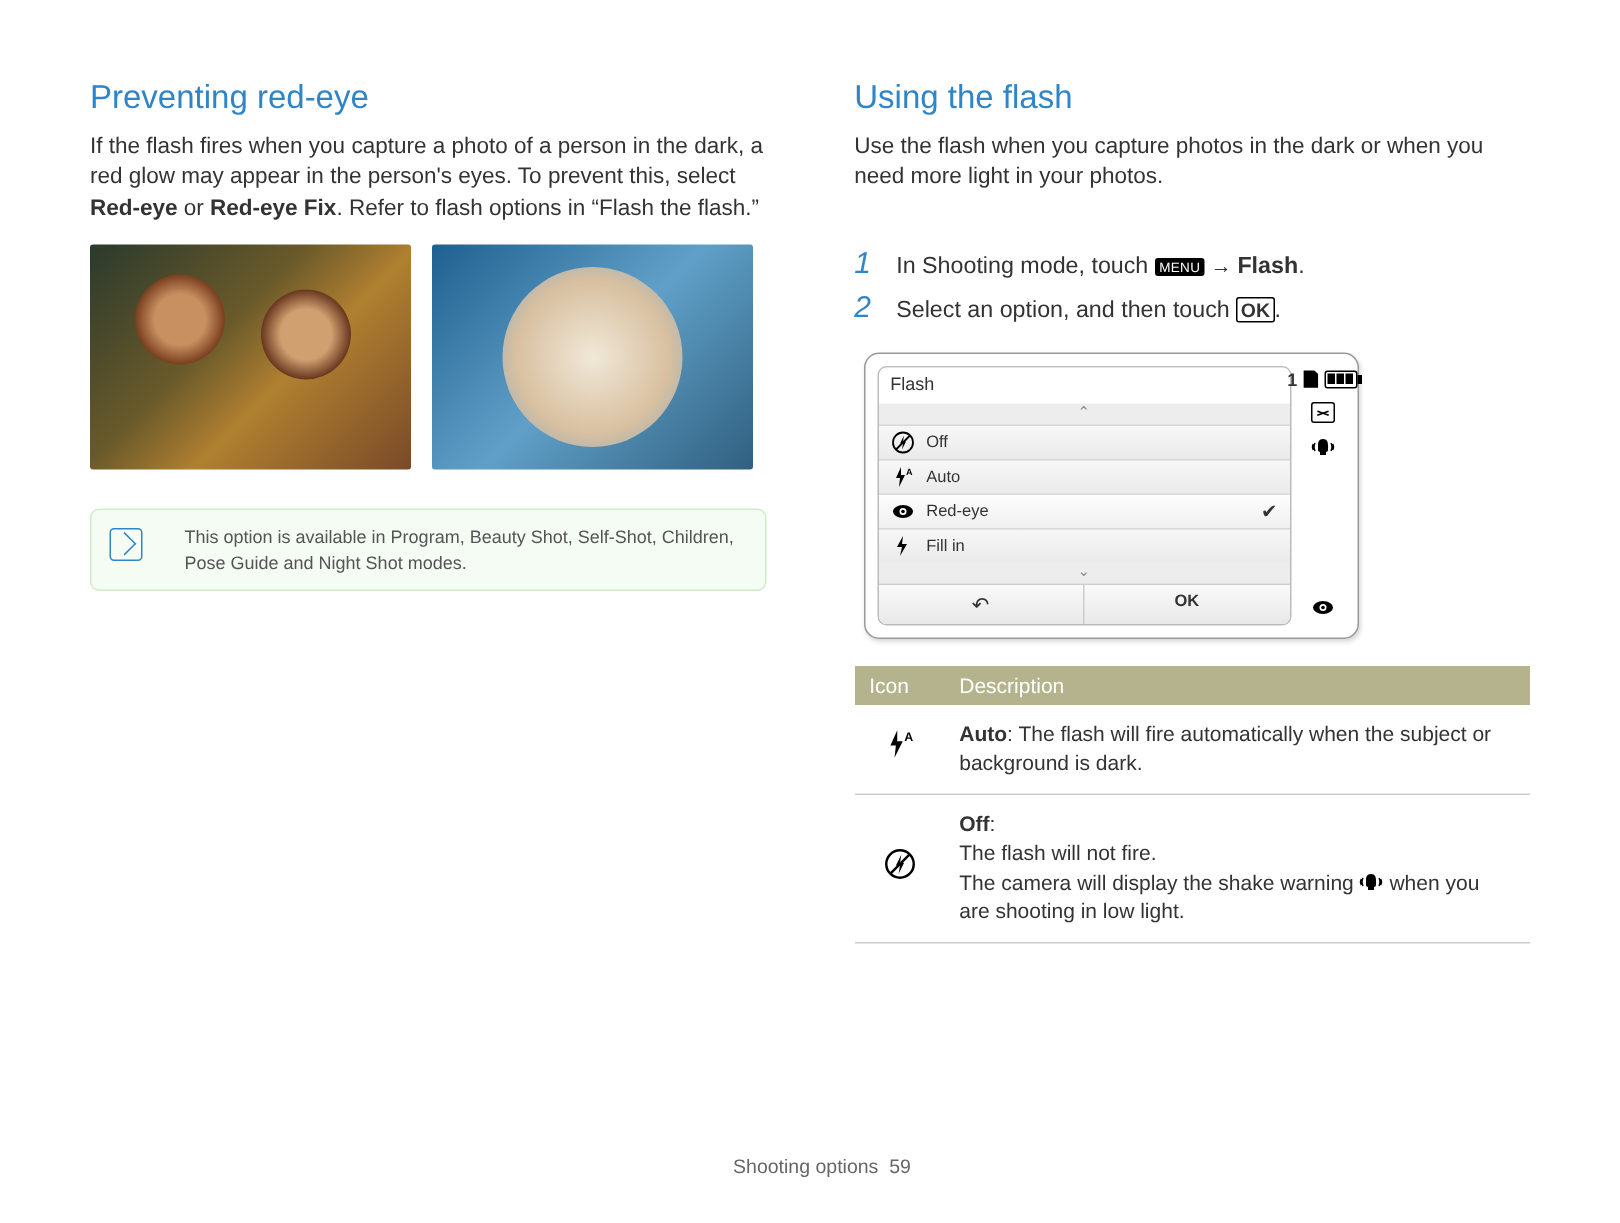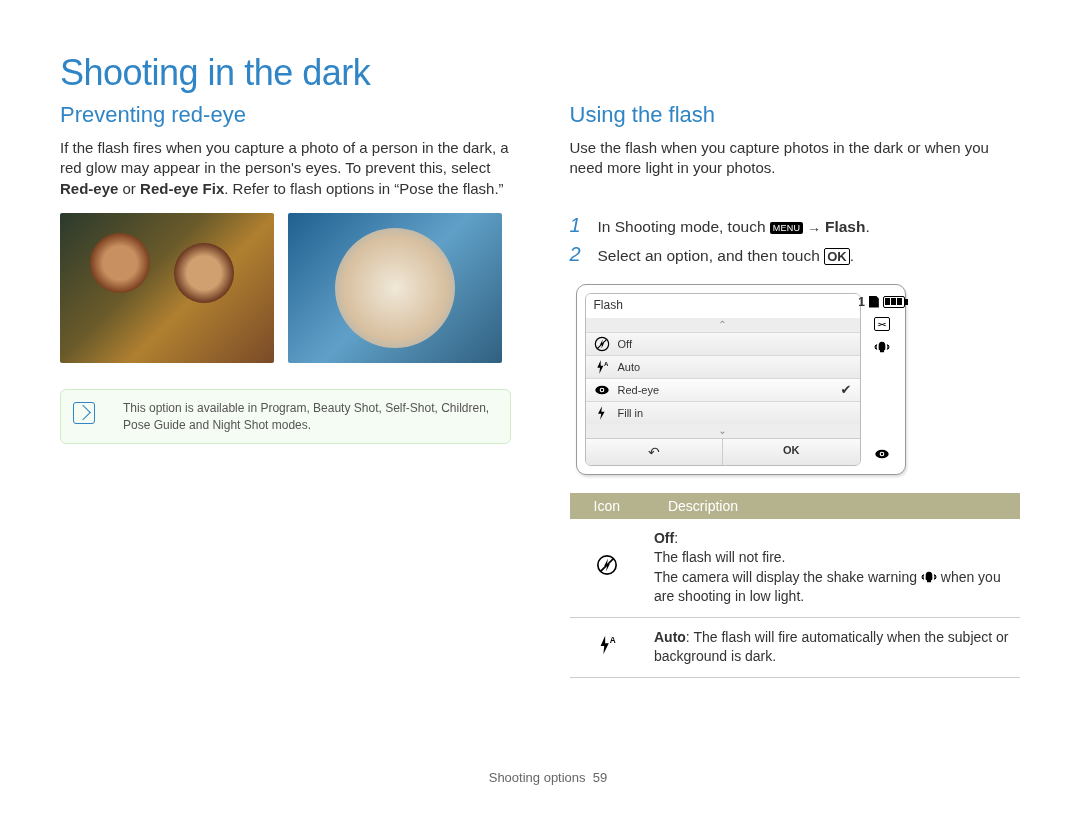--- a/index.html
+++ b/index.html
@@ -242,21 +242,21 @@
   .desc-table {
     width: 100%;
     border-collapse: collapse;
     font-size: 14px;
   }
   .desc-table th {
     background: #b4b38d;
     color: #fff;
     font-weight: 400;
     text-align: left;
-    padding: 5px 24px;
+    padding: 5px 10px;
     font-size: 14px;
   }
   .desc-table th.icon-col { width: 60px; }
   .desc-table td {
     border-bottom: 1px solid #ccc;
     padding: 10px 10px;
     vertical-align: top;
     line-height: 1.4;
     color: #333;
   }
@@ -300,28 +300,27 @@
     </g>
     <g id="i-shake">
       <path d="M12 4 C8 4 7 7 7 10 L7 15 C7 16 8 17 9 17 L9 20 L15 20 L15 17 C16 17 17 16 17 15 L17 10 C17 7 16 4 12 4 Z" fill="#000"></path>
       <path d="M4 8 Q2 12 4 16 M2.5 9 Q0.5 12 2.5 15" fill="none" stroke="#000" stroke-width="1.5"></path>
       <path d="M20 8 Q22 12 20 16 M21.5 9 Q23.5 12 21.5 15" fill="none" stroke="#000" stroke-width="1.5"></path>
     </g>
   </defs>
 </svg>
 
 <div class="page">
-  <h1 class="title">Shooting in the dark</h1>
 
   <div class="columns">
 
     <div class="col">
       <h2 class="section-title">Preventing red-eye</h2>
       <p class="body-text">
-        <span>If the flash fires when you capture a photo of a person in the dark, a red glow may appear in the person's eyes. To prevent this, select </span><b>Red-eye</b><span> or </span><b>Red-eye Fix</b><span>. Refer to flash options in “Pose the flash.”</span>
+        <span>If the flash fires when you capture a photo of a person in the dark, a red glow may appear in the person's eyes. To prevent this, select </span><b>Red-eye</b><span> or </span><b>Red-eye Fix</b><span>. Refer to flash options in “Flash the flash.”</span>
       </p>
 
       <div class="photo-row">
         <div class="photo p1"></div>
         <div class="photo p2"></div>
       </div>
 
       <div class="note-box">
         <span class="note-icon"></span>
         <span>This option is available in Program, Beauty Shot, Self-Shot, Children, Pose Guide and Night Shot modes.</span>
@@ -426,46 +425,46 @@
           <tr>
             <th class="icon-col">Icon</th>
             <th>Description</th>
           </tr>
         </thead>
         <tbody>
           <tr>
             <td class="icon-cell">
               <span class="glyph big">
                   <svg viewBox="0 0 24 24">
+                    <use href="#i-flash-auto"></use>
+                  </svg>
+                </span>
+            </td>
+            <td>
+              <b>Auto</b><span>: The flash will fire automatically when the subject or background is dark.</span>
+            </td>
+          </tr>
+          <tr>
+            <td class="icon-cell">
+              <span class="glyph big">
+                  <svg viewBox="0 0 24 24">
                     <use href="#i-flash-off"></use>
                   </svg>
                 </span>
             </td>
             <td>
               <b>Off</b>:<br>
               <span>The flash will not fire.</span><br>
               <span>The camera will display the shake warning </span><span class="glyph shake-icon">
                   <svg viewBox="0 0 24 24">
                     <use href="#i-shake"></use>
                   </svg>
                 </span><span> when you are shooting in low light.</span>
             </td>
           </tr>
-          <tr>
-            <td class="icon-cell">
-              <span class="glyph big">
-                  <svg viewBox="0 0 24 24">
-                    <use href="#i-flash-auto"></use>
-                  </svg>
-                </span>
-            </td>
-            <td>
-              <b>Auto</b><span>: The flash will fire automatically when the subject or background is dark.</span>
-            </td>
-          </tr>
         </tbody>
       </table>
     </div>
   </div>
 </div>
 
 <div class="footer">
   <span>Shooting options</span>&nbsp;&nbsp;<span>59</span>
 </div>
 

